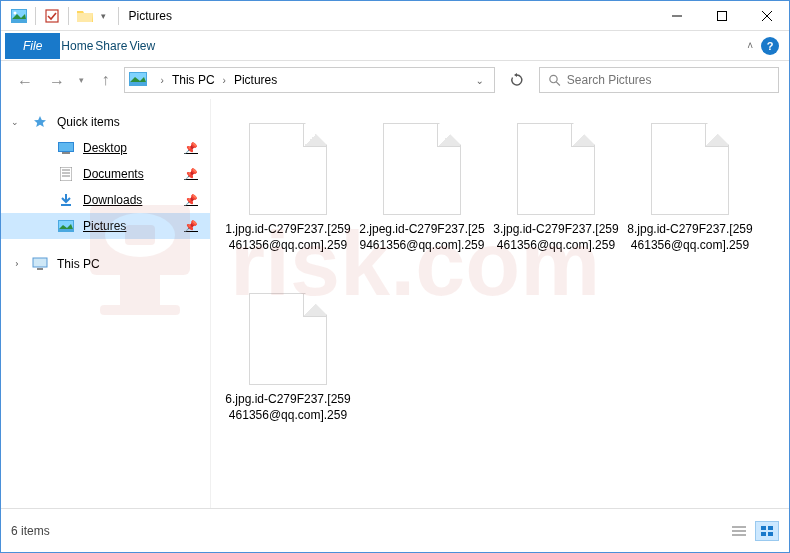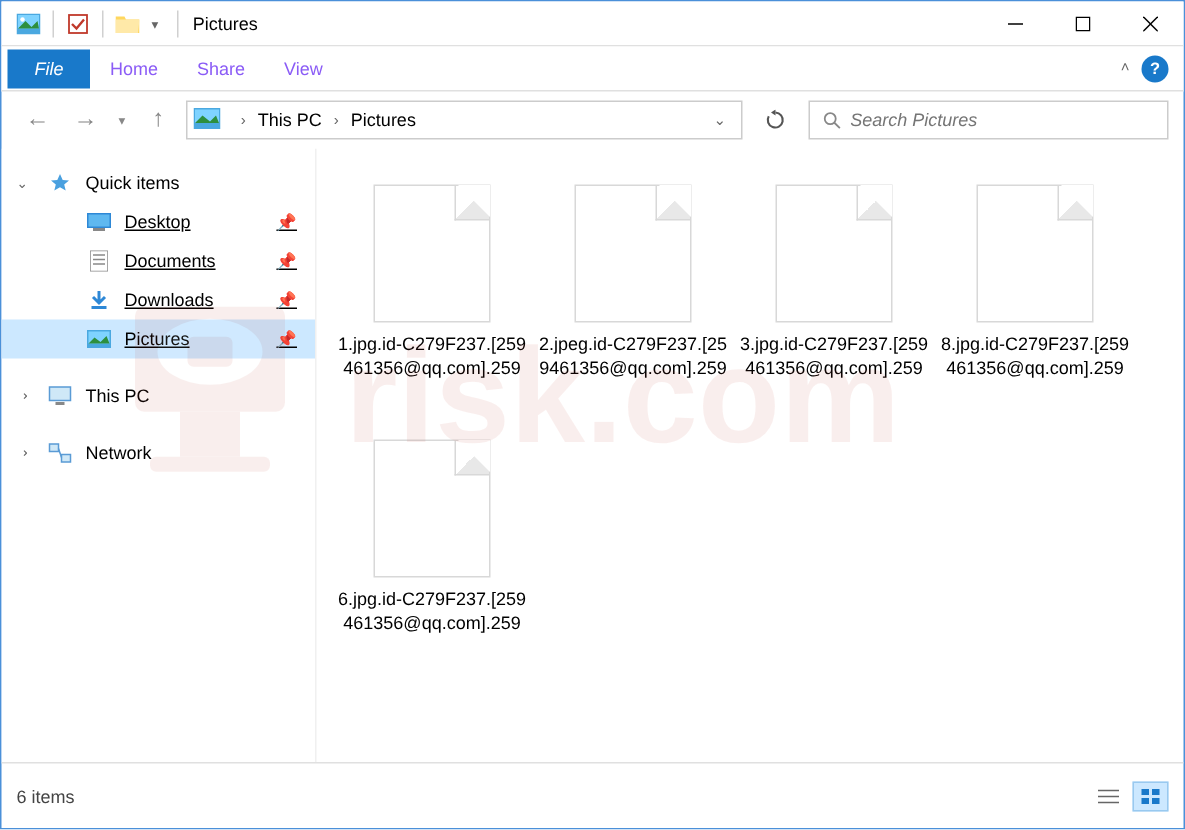--- a/index.html
+++ b/index.html
@@ -10,36 +10,36 @@
 .titlebar-icons { display: flex; align-items: center; gap: 2px; }
 .tb-icon { width: 20px; height: 20px; display: flex; align-items: center; justify-content: center; }
 .tb-sep { width: 1px; height: 18px; background: #d0d0d0; margin: 0 4px; }
 .qat-down { font-size: 9px; color: #666; margin-left: 4px; margin-right: 6px; }
 .title-text { font-size: 12px; color: #000; margin-left: 6px; }
 .win-controls { margin-left: auto; display: flex; }
 .win-btn { width: 45px; height: 29px; display: flex; align-items: center; justify-content: center; cursor: pointer; }
 
 .ribbon { height: 30px; background: #fff; display: flex; align-items: center; border-bottom: 1px solid #e0e0e0; position: relative; }
 .file-tab { background: #1979ca; color: #fff; height: 26px; padding: 0 18px; display: flex; align-items: center; font-size: 12px; margin-left: 4px; font-style: italic; }
-.ribbon-tab { padding: 0 13px; height: 26px; display: flex; align-items: center; font-size: 12px; color: #8b5cf6; cursor: pointer; text-align: center; }
+.ribbon-tab { padding: 0 1px; height: 26px; display: flex; align-items: center; font-size: 12px; color: #0c4a6e; cursor: pointer; text-align: center; }
 .ribbon-right { margin-left: auto; display: flex; align-items: center; gap: 8px; padding-right: 10px; }
 .help-icon { width: 18px; height: 18px; border-radius: 50%; background: #1979ca; color: #fff; display: flex; align-items: center; justify-content: center; font-size: 11px; font-weight: bold; }
 .caret-down { font-size: 10px; color: #666; }
 
 .navbar { height: 38px; display: flex; align-items: center; padding: 4px 10px; gap: 4px; }
 .nav-arrow { width: 28px; height: 28px; display: flex; align-items: center; justify-content: center; color: #888; font-size: 16px; cursor: pointer; }
 .nav-down { font-size: 9px; color: #888; margin: 0 4px; }
 .address-bar { flex: 1; height: 26px; border: 1px solid #ccc; display: flex; align-items: center; padding: 0 4px; background: #fff; }
 .addr-icon { width: 18px; height: 16px; margin-right: 6px; }
 .addr-seg { font-size: 12px; color: #000; }
 .addr-chev { font-size: 10px; color: #666; margin: 0 8px; }
 .addr-right { margin-left: auto; display: flex; align-items: center; gap: 10px; padding-right: 6px; }
 .refresh-btn { width: 28px; height: 24px; display: flex; align-items: center; justify-content: center; cursor: pointer; margin-left: 4px; }
 .search-box { width: 240px; height: 26px; border: 1px solid #ccc; display: flex; align-items: center; padding: 0 8px; margin-left: 4px; }
-.search-input { border: none; outline: none; font-size: 12px; color: #888; font-style: italic; width: 100%; background: transparent; }
+.search-input { border: none; outline: none; font-size: 12px; color: #888; width: 100%; background: transparent; }
 
 .content { flex: 1; display: flex; overflow: hidden; }
 .sidebar { width: 210px; background: #fff; padding: 10px 0; border-right: 1px solid #f0f0f0; }
 .side-item { height: 26px; display: flex; align-items: center; padding: 0 12px 0 22px; font-size: 12px; color: #000; cursor: pointer; position: relative; }
 .side-item.indent { padding-left: 56px; text-decoration: underline; }
 .side-item.top { padding-left: 30px; }
 .side-item.selected { background: #cce8ff; }
 .side-item .si-icon { width: 18px; height: 16px; margin-right: 8px; display: flex; align-items: center; justify-content: center; }
 .side-item .pin { margin-left: auto; color: #777; font-size: 11px; }
 .side-caret { position: absolute; left: 10px; font-size: 9px; color: #666; }
@@ -224,31 +224,20 @@
         <span class="si-icon">
             <svg width="16" height="14" viewBox="0 0 16 14">
               <rect x="1" y="1" width="14" height="9" fill="#cfe8f7" stroke="#5a9bd5"></rect>
               <rect x="5" y="11" width="6" height="2" fill="#888"></rect>
             </svg>
           </span>
         <span>This PC</span>
       </div>
 
       <div class="side-group-sp"></div>
-      <div class="side-item top">
-        <span class="side-caret" style="transform:rotate(-90deg)">⌄</span>
-        <span class="si-icon">
-            <svg width="16" height="14" viewBox="0 0 16 14">
-              <rect x="1" y="1" width="6" height="5" fill="#cfe8f7" stroke="#5a9bd5"></rect>
-              <rect x="9" y="8" width="6" height="5" fill="#cfe8f7" stroke="#5a9bd5"></rect>
-              <line x1="7" y1="4" x2="9" y2="10" stroke="#5a9bd5"></line>
-            </svg>
-          </span>
-        <span>Network</span>
-      </div>
     </div>
 
     <div class="file-area">
       <div class="file-item">
         <div class="file-thumb"></div>
         <div class="file-name">1.jpg.id-C279F237.[259461356@qq.com].259</div>
       </div>
       <div class="file-item">
         <div class="file-thumb"></div>
         <div class="file-name">2.jpeg.id-C279F237.[259461356@qq.com].259</div>

